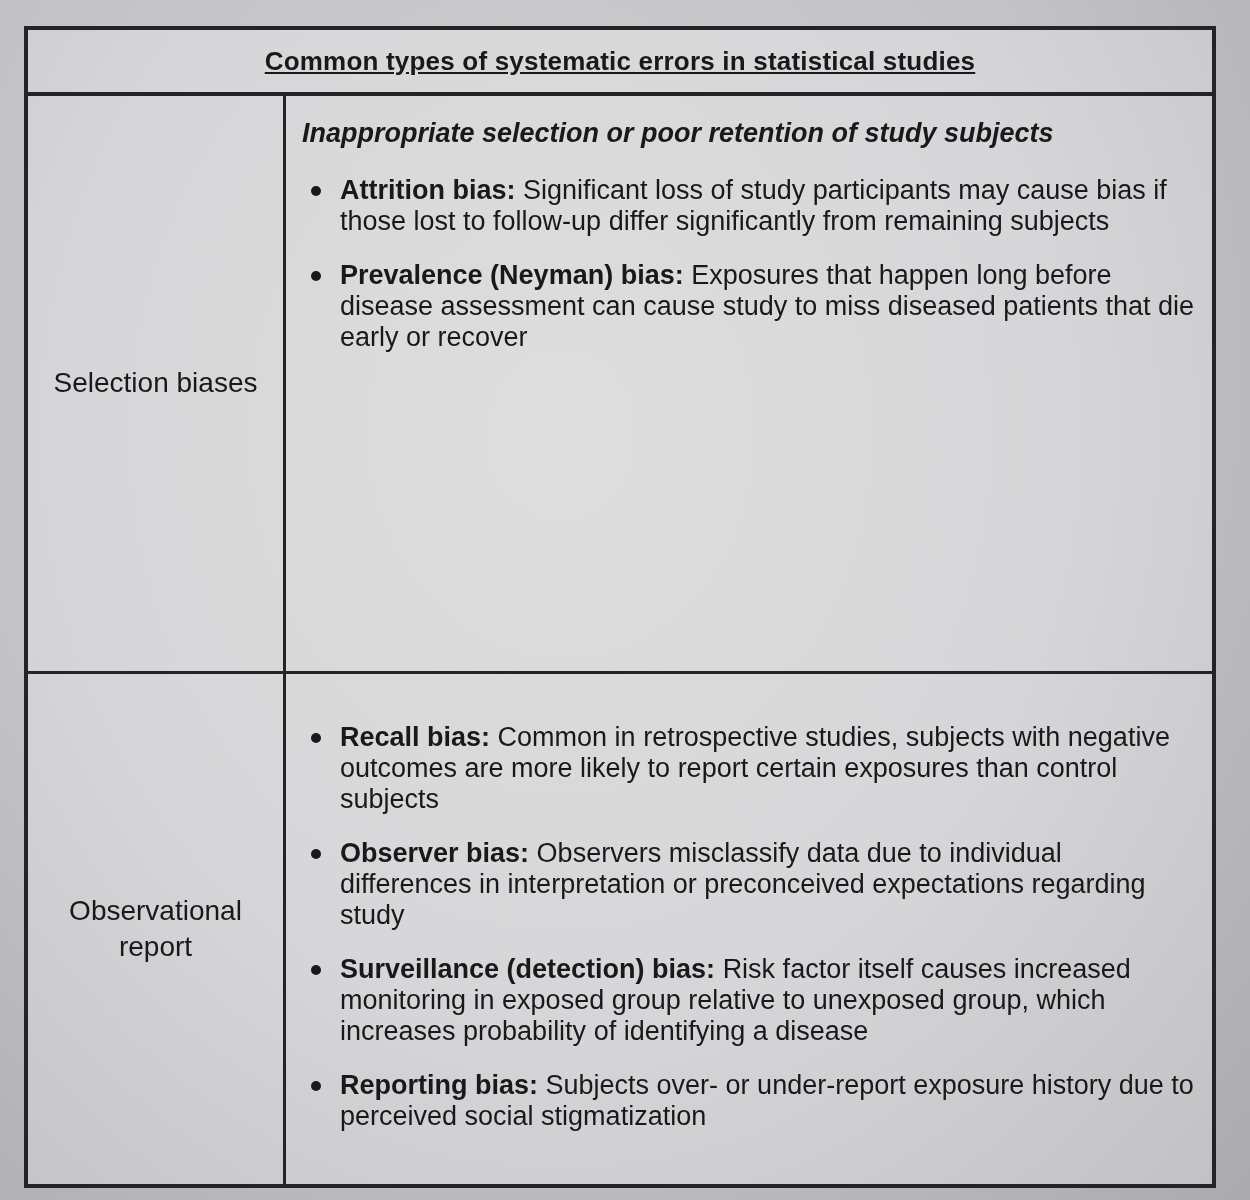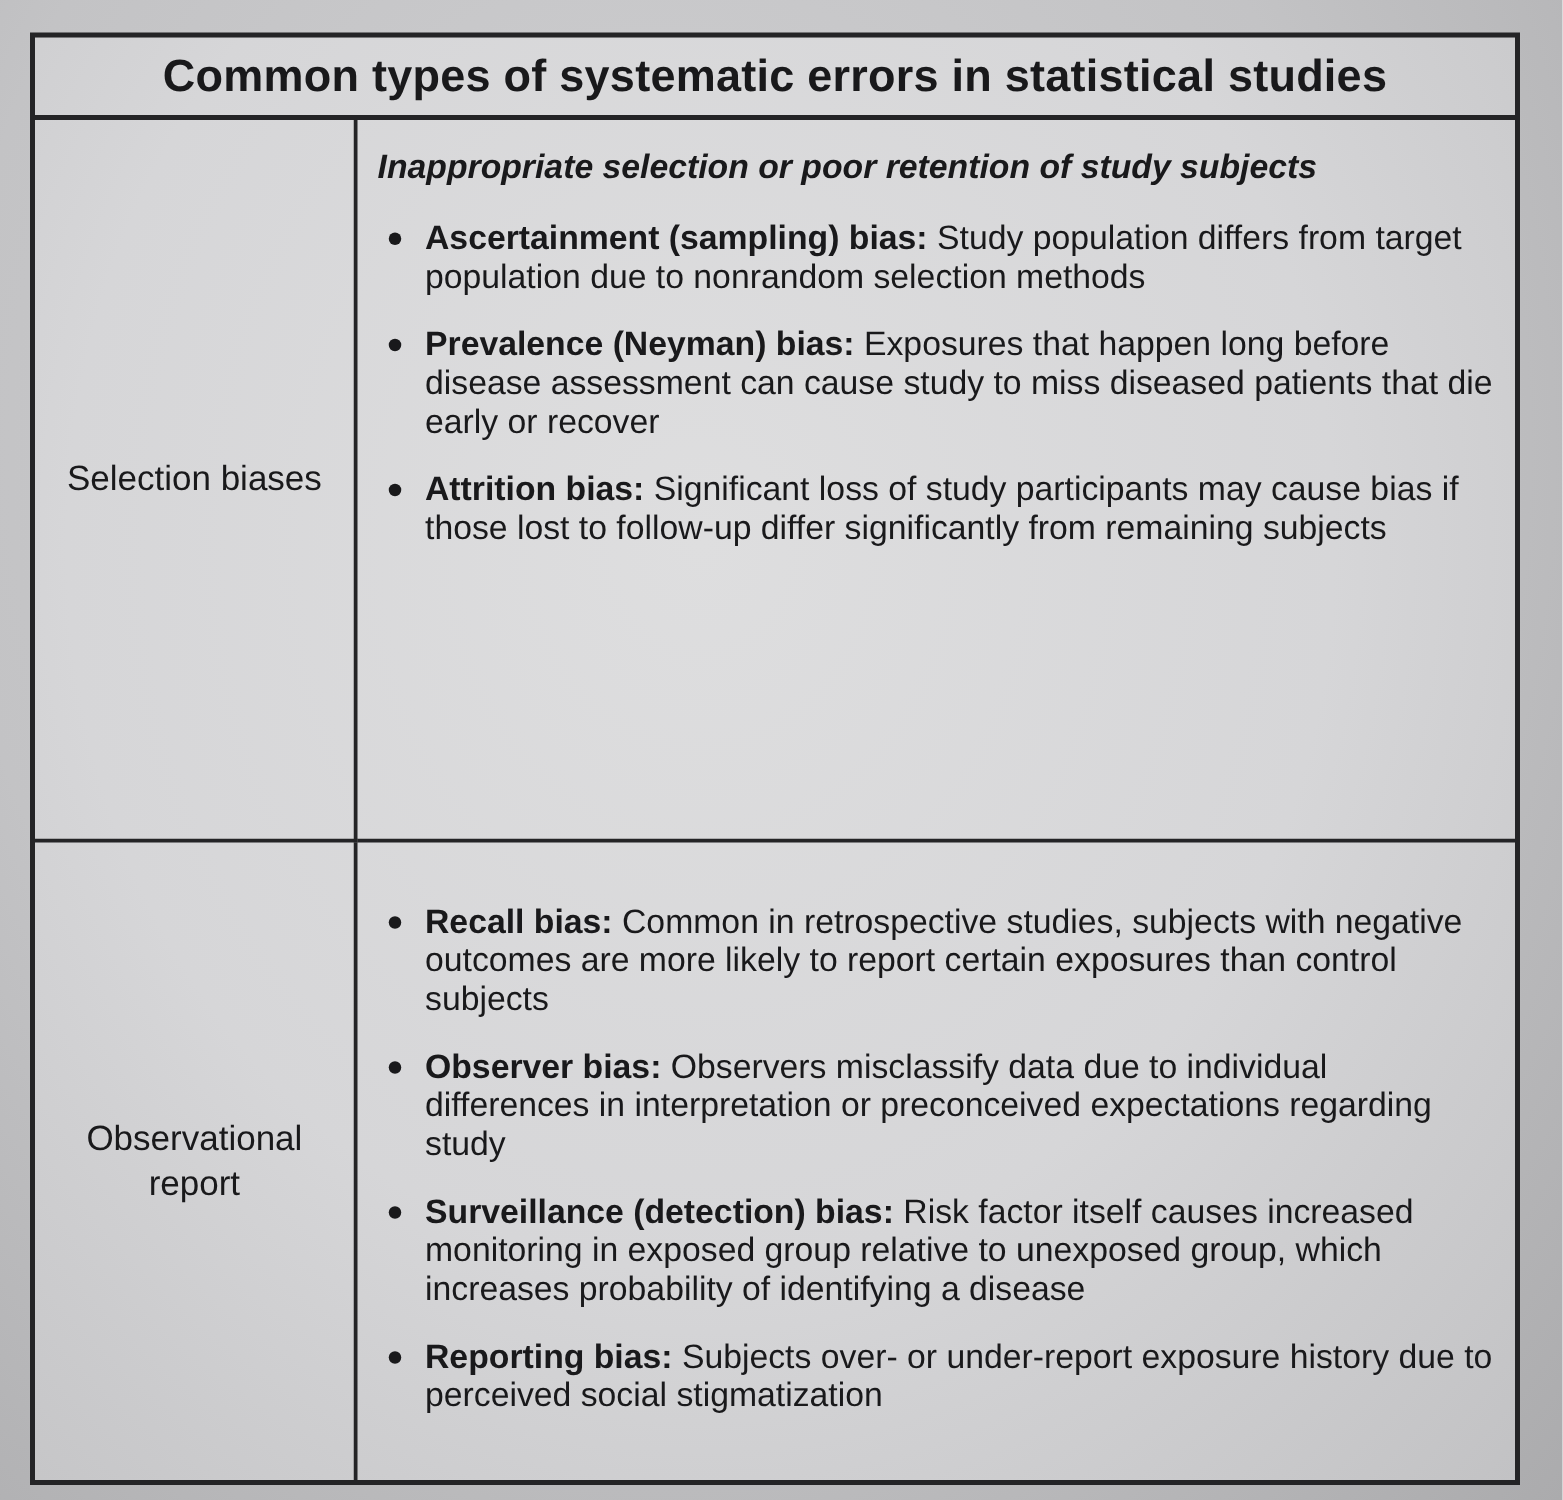--- a/index.html
+++ b/index.html
@@ -32,23 +32,24 @@
     flex-direction: column;
   }
   .title-row {
     height: 66px;
     flex: 0 0 66px;
     box-sizing: border-box;
     border-bottom: 4px solid #242426;
     display: flex;
     align-items: center;
     justify-content: center;
-    font-size: 36px;
+    font-size: 26px;
     font-weight: bold;
     letter-spacing: 0.2px;
+    text-decoration: underline;
   }
   .body-grid {
     flex: 1 1 auto;
     display: grid;
     grid-template-columns: 258px 1fr;
     grid-template-rows: 578px 1fr;
   }
   .cat-cell {
     box-sizing: border-box;
     border-right: 3px solid #242426;
@@ -119,32 +120,27 @@
 
       <div class="cat-cell row-1">
         <div class="cat-label">Selection biases</div>
       </div>
 
       <div class="content-cell row-1">
         <div class="section-heading">Inappropriate selection or poor retention of study subjects</div>
         <ul class="bullet-list">
           <li>
             <span class="bullet-dot"></span>
-            <span class="term">Ascertainment (sampling) bias:</span>
-            <span class="desc">Study population differs from target population due to nonrandom selection methods</span>
+            <span class="term">Attrition bias:</span>
+            <span class="desc">Significant loss of study participants may cause bias if those lost to follow-up differ significantly from remaining subjects</span>
           </li>
           <li>
             <span class="bullet-dot"></span>
             <span class="term">Prevalence (Neyman) bias:</span>
             <span class="desc">Exposures that happen long before disease assessment can cause study to miss diseased patients that die early or recover</span>
-          </li>
-          <li>
-            <span class="bullet-dot"></span>
-            <span class="term">Attrition bias:</span>
-            <span class="desc">Significant loss of study participants may cause bias if those lost to follow-up differ significantly from remaining subjects</span>
           </li>
         </ul>
       </div>
 
       <div class="cat-cell">
         <div class="cat-label">Observational report</div>
       </div>
 
       <div class="content-cell">
         <ul class="bullet-list">

